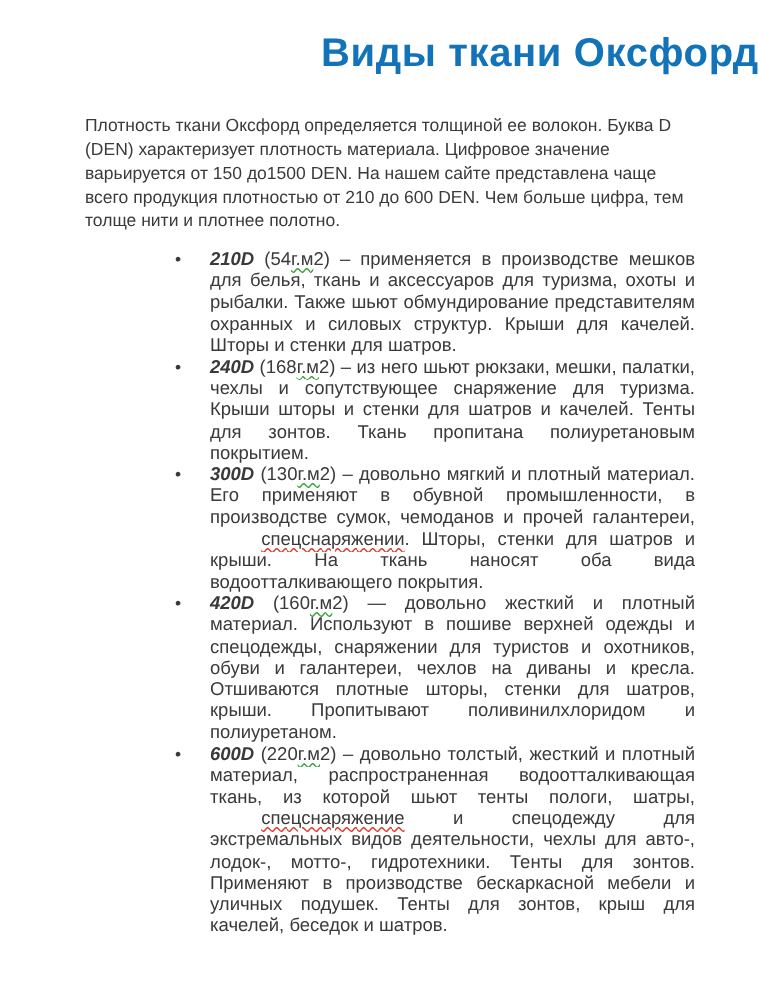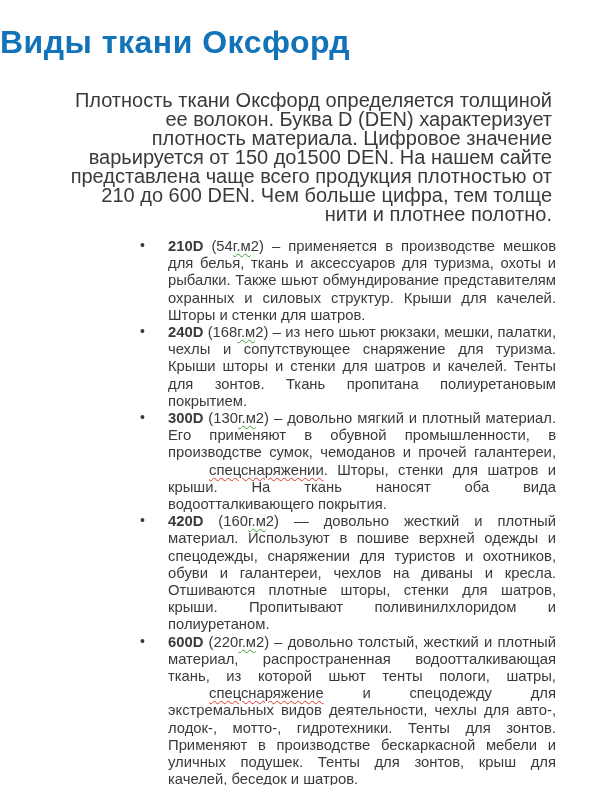--- a/index.html
+++ b/index.html
@@ -12,51 +12,51 @@
     color: #3a3a3a;
   }
   .page {
     width: 607px;
     height: 785px;
     background: #ffffff;
     position: relative;
   }
   .title {
     margin-top: 22px;
-    text-align: left;
+    text-align: right;
     color: #1273b8;
     font-size: 32px;
     line-height: 40px;
     font-weight: bold;
     letter-spacing: 0.5px;
   }
   .intro {
     margin: 29px 55px 0 68px;
-    font-size: 20px;
+    font-size: 14px;
     line-height: 19px;
-    text-align: right;
+    text-align: left;
   }
   .fabric-list {
     list-style: none;
     margin: 14px 51px 0 138px; 
   }
   .fabric-list li {
     position: relative;
     padding-left: 30px;
     font-size: 14.8px;
     line-height: 17.2px;
     text-align: justify;
   }
   .bullet {
     position: absolute;
     left: 2px;
     top: -1px;
     font-size: 14px;
   }
-  .term { font-weight: bold; }
+  .term { font-weight: bold; font-style: italic; }
   .gm {
     text-decoration-line: underline;
     text-decoration-style: wavy;
     text-decoration-color: #3c9e3c;
     text-decoration-thickness: 1px;
     text-underline-offset: 2px;
   }
   .miss {
     text-decoration-line: underline;
     text-decoration-style: wavy;

